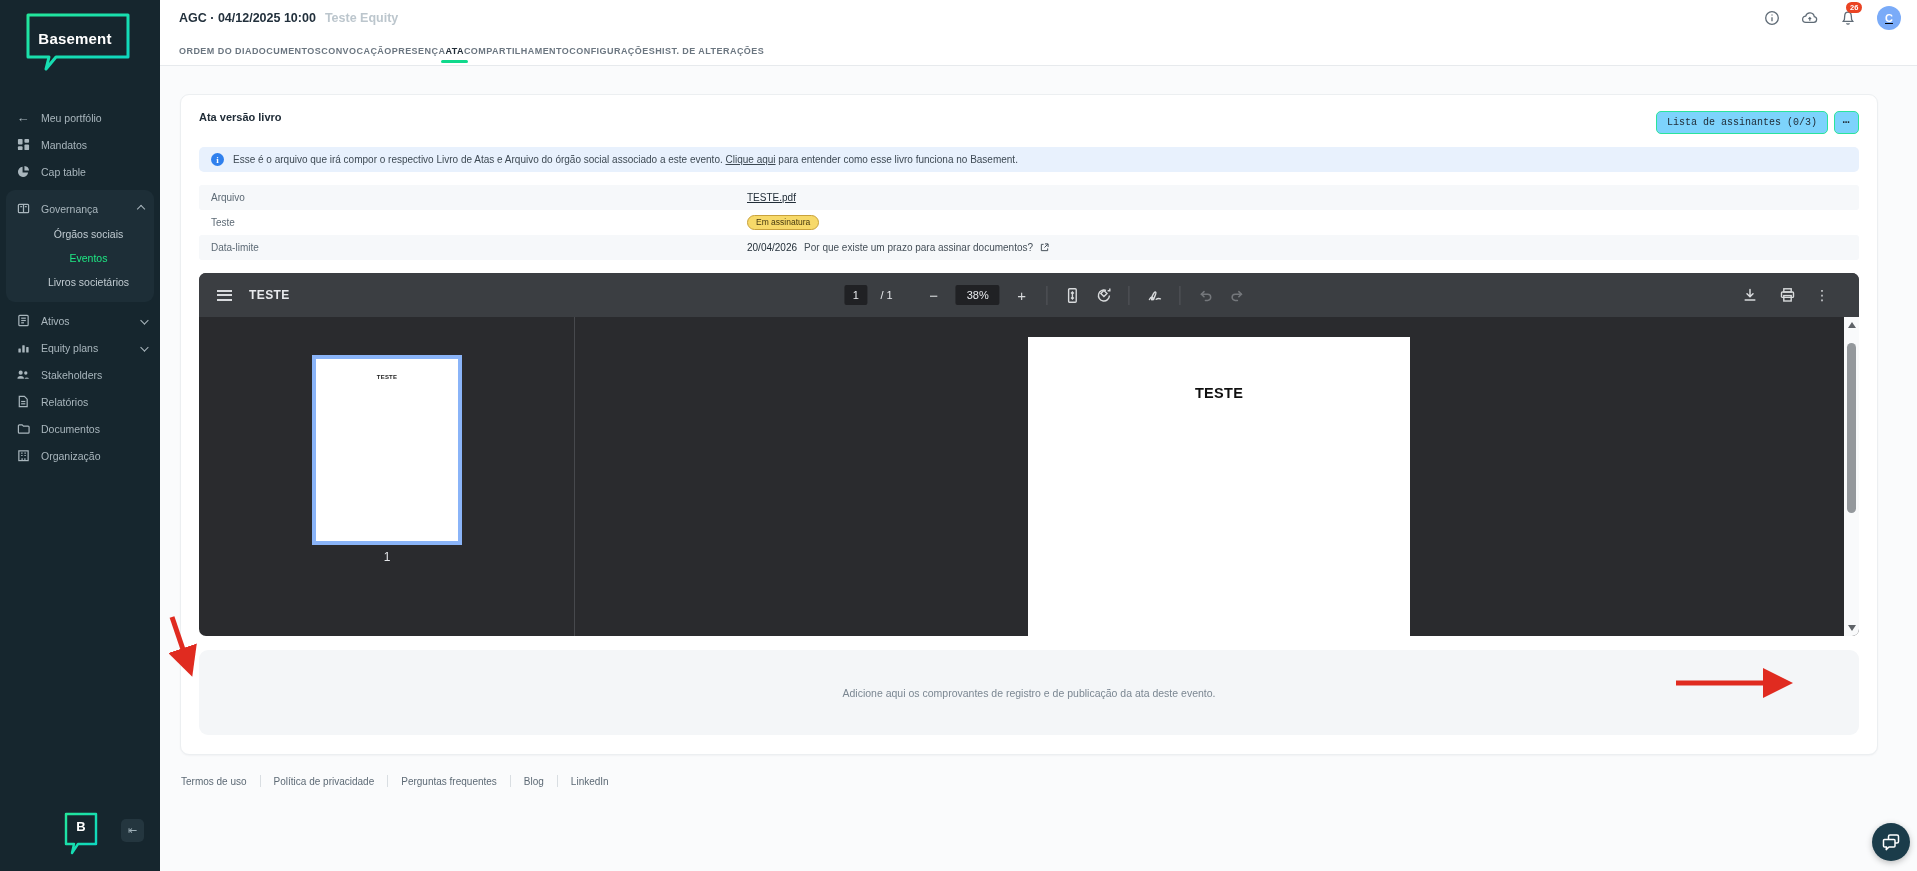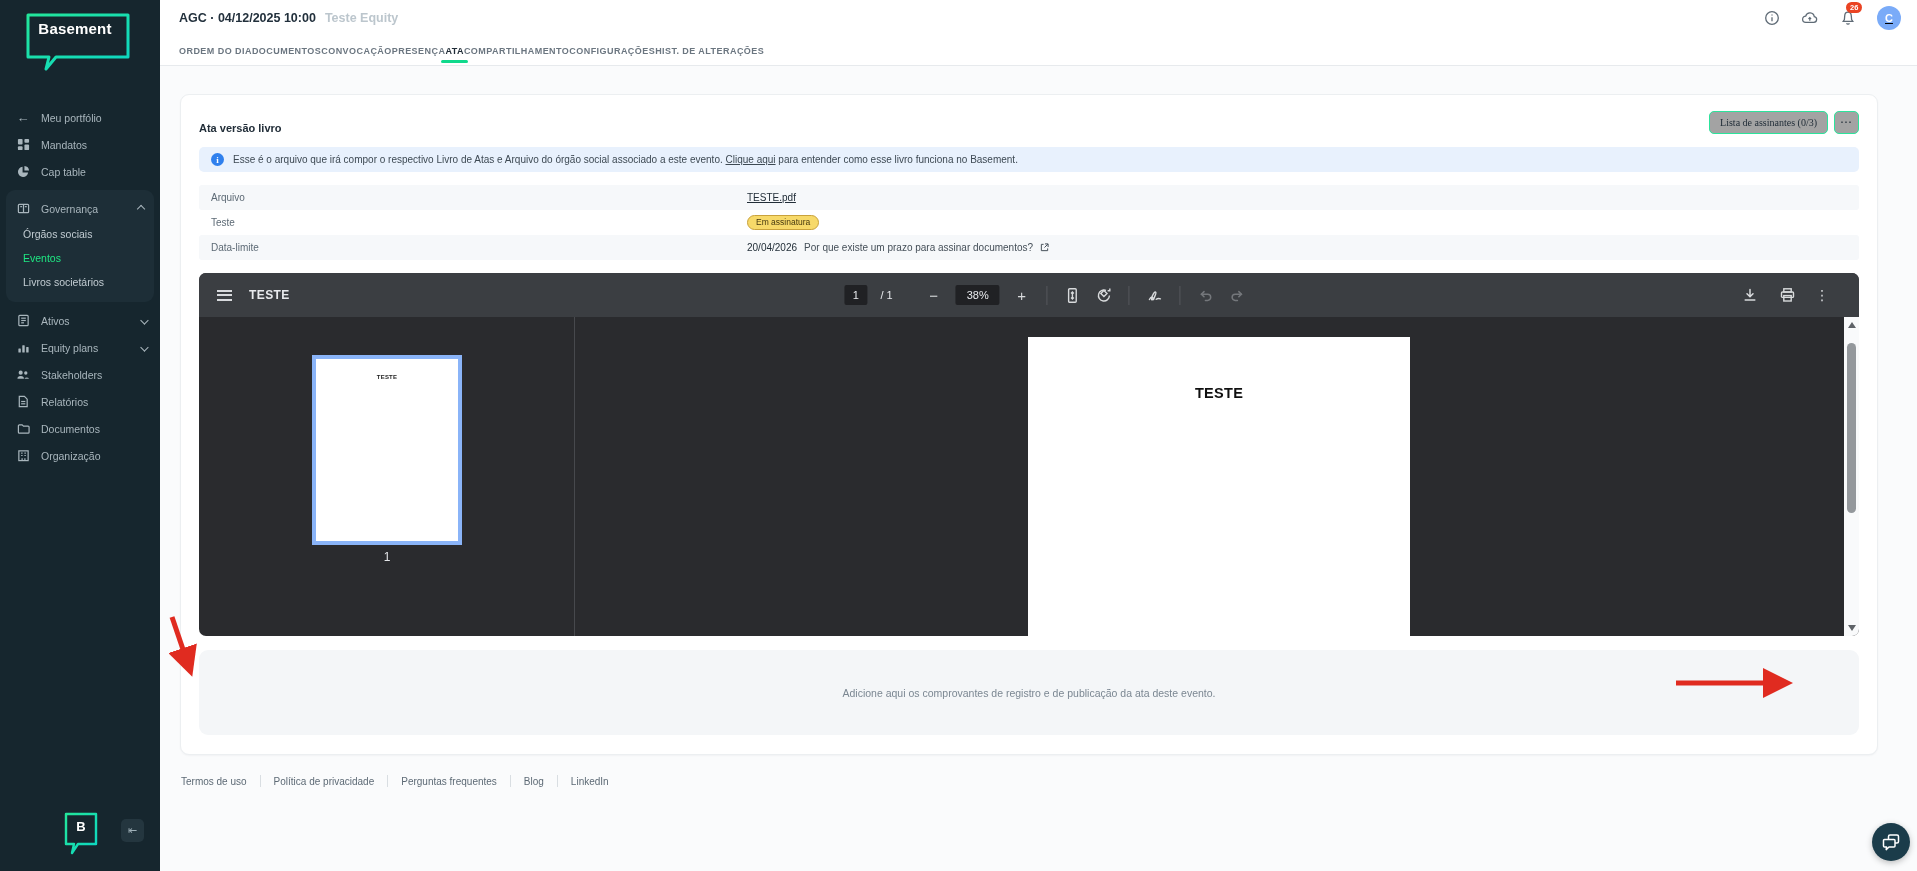--- a/index.html
+++ b/index.html
@@ -7,32 +7,32 @@
   body {
     position:relative; overflow:hidden;
     background:#fafbfc;
     font-family:"Liberation Sans", sans-serif;
     -webkit-font-smoothing:antialiased;
   }
 
   
   .sidebar { position:absolute; left:0; top:0; width:160px; height:871px; background:#16262e; z-index:5; }
   .logo-wrap { position:relative; width:116px; margin:12px 0 0 20px; height:62px; }
-  .logo-text { position:absolute; left:0; top:8px; width:110px; text-align:center; color:#fff; font-weight:bold; font-size:15px; letter-spacing:.2px; }
+  .logo-text { position:absolute; left:0; top:18px; width:110px; text-align:center; color:#fff; font-weight:bold; font-size:15px; letter-spacing:.2px; }
   .side-nav { margin-top:30px; }
   .side-item { display:flex; align-items:center; height:27px; padding:0 14px 0 16px; color:#a9b6bd; font-size:10.5px; cursor:pointer; }
   .side-item .s-icon { width:14px; height:14px; margin-right:11px; display:flex; align-items:center; justify-content:center; flex:none; }
   .side-item .s-icon svg { display:block; }
   .back-arrow { font-size:13px; margin-right:11px; width:14px; text-align:center; }
   .chev { width:5.5px; height:5.5px; border-right:1.5px solid #a9b6bd; border-bottom:1.5px solid #a9b6bd; margin-left:auto; }
   .chev.down { transform:rotate(45deg) translateY(-1px); }
   .chev.up { transform:rotate(-135deg) translateY(-1px); }
   .side-group { margin:5px 6px; background:#1d2e37; border-radius:9px; padding:5px 0 8px; }
   .side-group .side-item { padding:0 10px 0 10px; }
-  .side-sub { display:block; padding:6px 0 6px 17px; color:#c2ccd2; font-size:10.5px; cursor:pointer; }
+  .side-sub { display:block; padding:6px 0 6px 17px; color:#c2ccd2; font-size:10.5px; cursor:pointer;text-align:center; }
   .side-sub.active { color:#1ee783; }
   .sidebar-bottom { position:absolute; left:0; bottom:12px; width:160px; height:48px; }
   .mini-logo { position:absolute; left:62px; top:0; width:42px; height:44px; }
   .mini-logo .logo-text-mini { position:absolute; left:0; top:8px; width:38px; text-align:center; color:#fff; font-weight:bold; font-size:13px; }
   .collapse-btn { position:absolute; left:121px; top:8px; width:23px; height:23px; background:#24363f; border-radius:5px; color:#9fb0b8; font-size:11px; display:flex; align-items:center; justify-content:center; cursor:pointer; }
 
   
   .main { position:absolute; left:160px; top:0; right:0; bottom:0; }
   .topbar { height:36px; background:#fff; display:flex; align-items:center; padding:0 16px 0 19px; }
   .tb-title { font-size:12.5px; font-weight:bold; color:#22303c; }
@@ -42,24 +42,24 @@
   .badge { position:absolute; top:-7px; left:7px; background:#ea4323; color:#fff; font-size:7.5px; font-weight:bold; border-radius:8px; padding:1.5px 4px; line-height:1; }
   .avatar { width:24px; height:24px; border-radius:50%; background:#7aabf8; color:#fff; font-size:11px; font-weight:bold; display:flex; align-items:center; justify-content:center; cursor:pointer; }
 
   .tabbar { background:#fff; border-bottom:1px solid #e7eaed; height:30px; display:flex; align-items:center; padding:0 19px; }
   .tab { position:relative; font-size:9px; font-weight:bold; letter-spacing:.45px; color:#6b7680; height:100%; display:flex; align-items:center; cursor:pointer; white-space:nowrap; }
   .tab.active { color:#202c37; }
   .tab.active::after { content:""; position:absolute; left:-4px; right:-4px; bottom:2px; height:3px; border-radius:3px; background:#10d98c; }
 
   .content { padding:28px 39px 0 20px; }
   .card { background:#fff; border:1px solid #ecef f1; border:1px solid #eceff1; border-radius:9px; padding:16px 18px 19px; box-shadow:0 1px 2px rgba(20,30,40,.04); }
-  .card-head { display:flex; align-items:flex-end; }
+  .card-head { display:flex; align-items:flex-start; }
   .card-title { font-size:11px; font-weight:bold; color:#212d38; }
   .head-actions { margin-left:auto; display:flex; align-items:center; gap:6px; }
-  .btn-outline { height:23px; background:#a3a3a3; border:1px solid #2be49c; border-radius:5px; font-size:10px; color:#212d38; padding:0 10px; display:flex; align-items:center; cursor:pointer; font-family:Liberation Serif, serif; }
+  .btn-outline { height:23px; background:#7dd3fc; border:1px solid #2be49c; border-radius:5px; font-size:10px; color:#212d38; padding:0 10px; display:flex; align-items:center; cursor:pointer; font-family:Liberation Mono, monospace; }
   .btn-more { width:25px; justify-content:center; padding:0; font-size:12px; letter-spacing:1px; }
 
   .banner { margin-top:13px; background:#e8f1fd; border-radius:5px; min-height:25px; display:flex; align-items:center; gap:9px; padding:5px 12px; font-size:10px; color:#3d4953; }
   .info-dot { width:13px; height:13px; flex:none; border-radius:50%; background:#2f80ed; color:#fff; font-size:9px; font-weight:bold; font-family:"Liberation Serif",serif; display:flex; align-items:center; justify-content:center; }
   .banner a { color:#3d4953; text-decoration:underline; cursor:pointer; }
 
   .details { margin-top:13px; }
   .drow { display:flex; align-items:center; height:25px; padding-left:12px; font-size:10px; border-radius:3px; }
   .drow.alt { background:#f6f8fa; }
   .dlabel { width:536px; flex:none; color:#5d6a75; }

